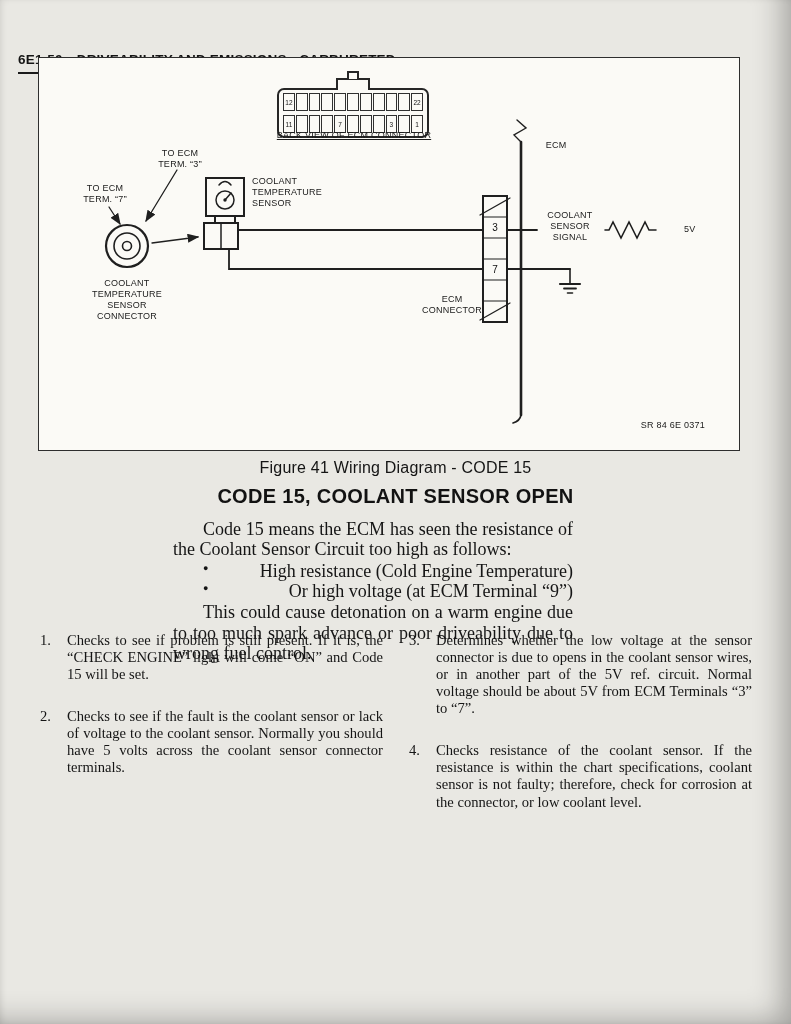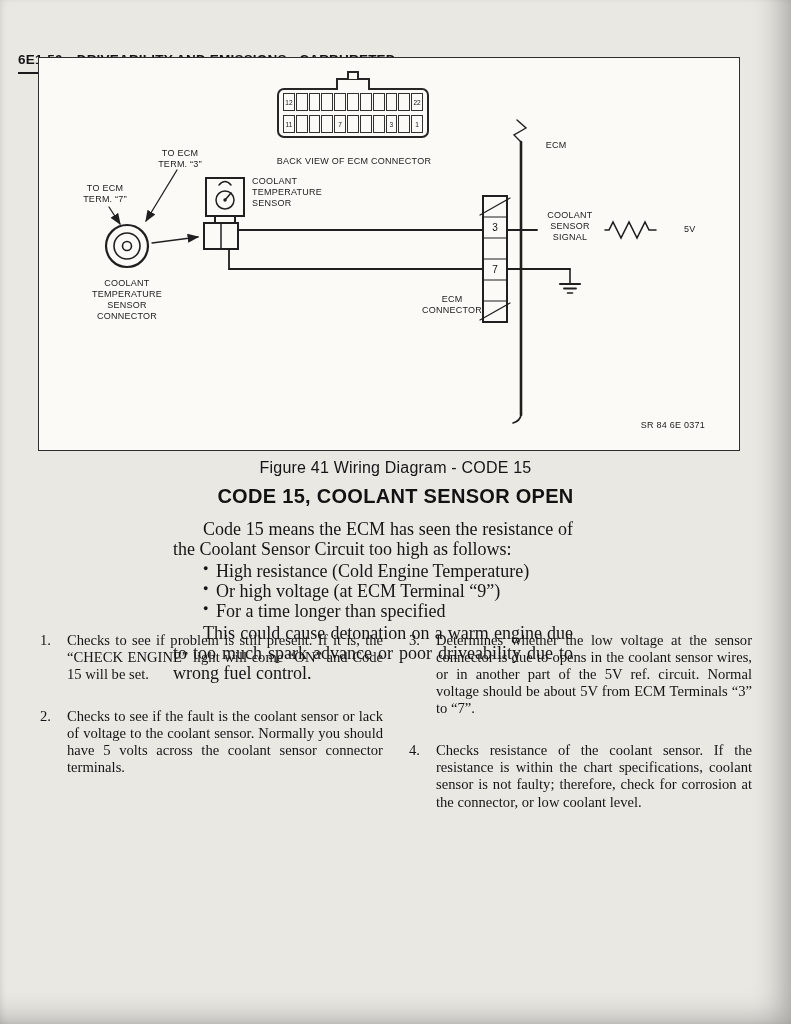--- a/index.html
+++ b/index.html
@@ -63,21 +63,21 @@
     position:absolute;top:485px;left:0;width:100%;text-align:center;
     font-family:"Liberation Sans",sans-serif;font-weight:bold;
     font-size:20px;letter-spacing:0.3px;color:#121212;
   }
   .intro{
     position:absolute;top:519px;left:173px;width:400px;
     font-size:18px;line-height:1.13;text-align:justify;color:#151515;
   }
   .intro p{margin:0;text-indent:30px;}
   .intro ul{margin:1px 0 1px 0;padding:0 0 0 30px;}
-  .intro li{list-style:none;position:relative;padding-left:13px;text-align:left;}
+  .intro li{list-style:none;position:relative;padding-left:13px;text-align:right;}
   .intro li::before{content:"●";position:absolute;left:0;top:2px;font-size:9px;}
   
   .steps{position:absolute;top:632px;left:40px;width:712px;display:flex;gap:26px;}
   .col{width:343px;display:flex;flex-direction:column;gap:25px;}
   .step{display:flex;font-size:14.6px;line-height:1.17;color:#151515;}
   .step .num{width:27px;flex:none;}
   .step .txt{flex:1;text-align:justify;}
 </style>
 </head>
 <body>
@@ -184,21 +184,21 @@
         <span class="ecm-cell">7</span>
         <span class="ecm-cell"></span>
         <span class="ecm-cell"></span>
         <span class="ecm-cell"></span>
         <span class="ecm-cell">3</span>
         <span class="ecm-cell"></span>
         <span class="ecm-cell">1</span>
       </div>
     </div>
 
-    <div class="dlabel" style="left:210px;top:98px;width:210px;">BACK VIEW OF ECM CONNECTOR</div>
+    <div class="dlabel" style="left:210px;top:72px;width:210px;text-decoration:underline;">BACK VIEW OF ECM CONNECTOR</div>
     <div class="dlabel" style="left:105px;top:90px;width:72px;">TO ECM
 TERM. “3”</div>
     <div class="dlabel" style="left:30px;top:125px;width:72px;">TO ECM
 TERM. “7”</div>
     <div class="dlabel left" style="left:213px;top:118px;width:90px;">COOLANT
 TEMPERATURE
 SENSOR</div>
     <div class="dlabel" style="left:43px;top:220px;width:90px;">COOLANT
 TEMPERATURE
 SENSOR
@@ -215,21 +215,20 @@
 
   <div class="caption">Figure 41 Wiring Diagram - CODE 15</div>
 
   <div class="sec-title">CODE 15, COOLANT SENSOR OPEN</div>
 
   <div class="intro">
     <p>Code 15 means the ECM has seen the resistance of the Coolant Sensor Circuit too high as follows:</p>
     <ul>
       <li>High resistance (Cold Engine Temperature)</li>
       <li>Or high voltage (at ECM Terminal “9”)</li>
-      <li>For a time longer than specified</li>
     </ul>
     <p>This could cause detonation on a warm engine due to too much spark advance or poor driveability due to wrong fuel control.</p>
   </div>
 
   <div class="steps">
     <div class="col">
       <div class="step">
         <span class="num">1.</span>
         <span class="txt">Checks to see if problem is still present. If it is, the “CHECK ENGINE” light will come “ON” and Code 15 will be set.</span>
       </div>

